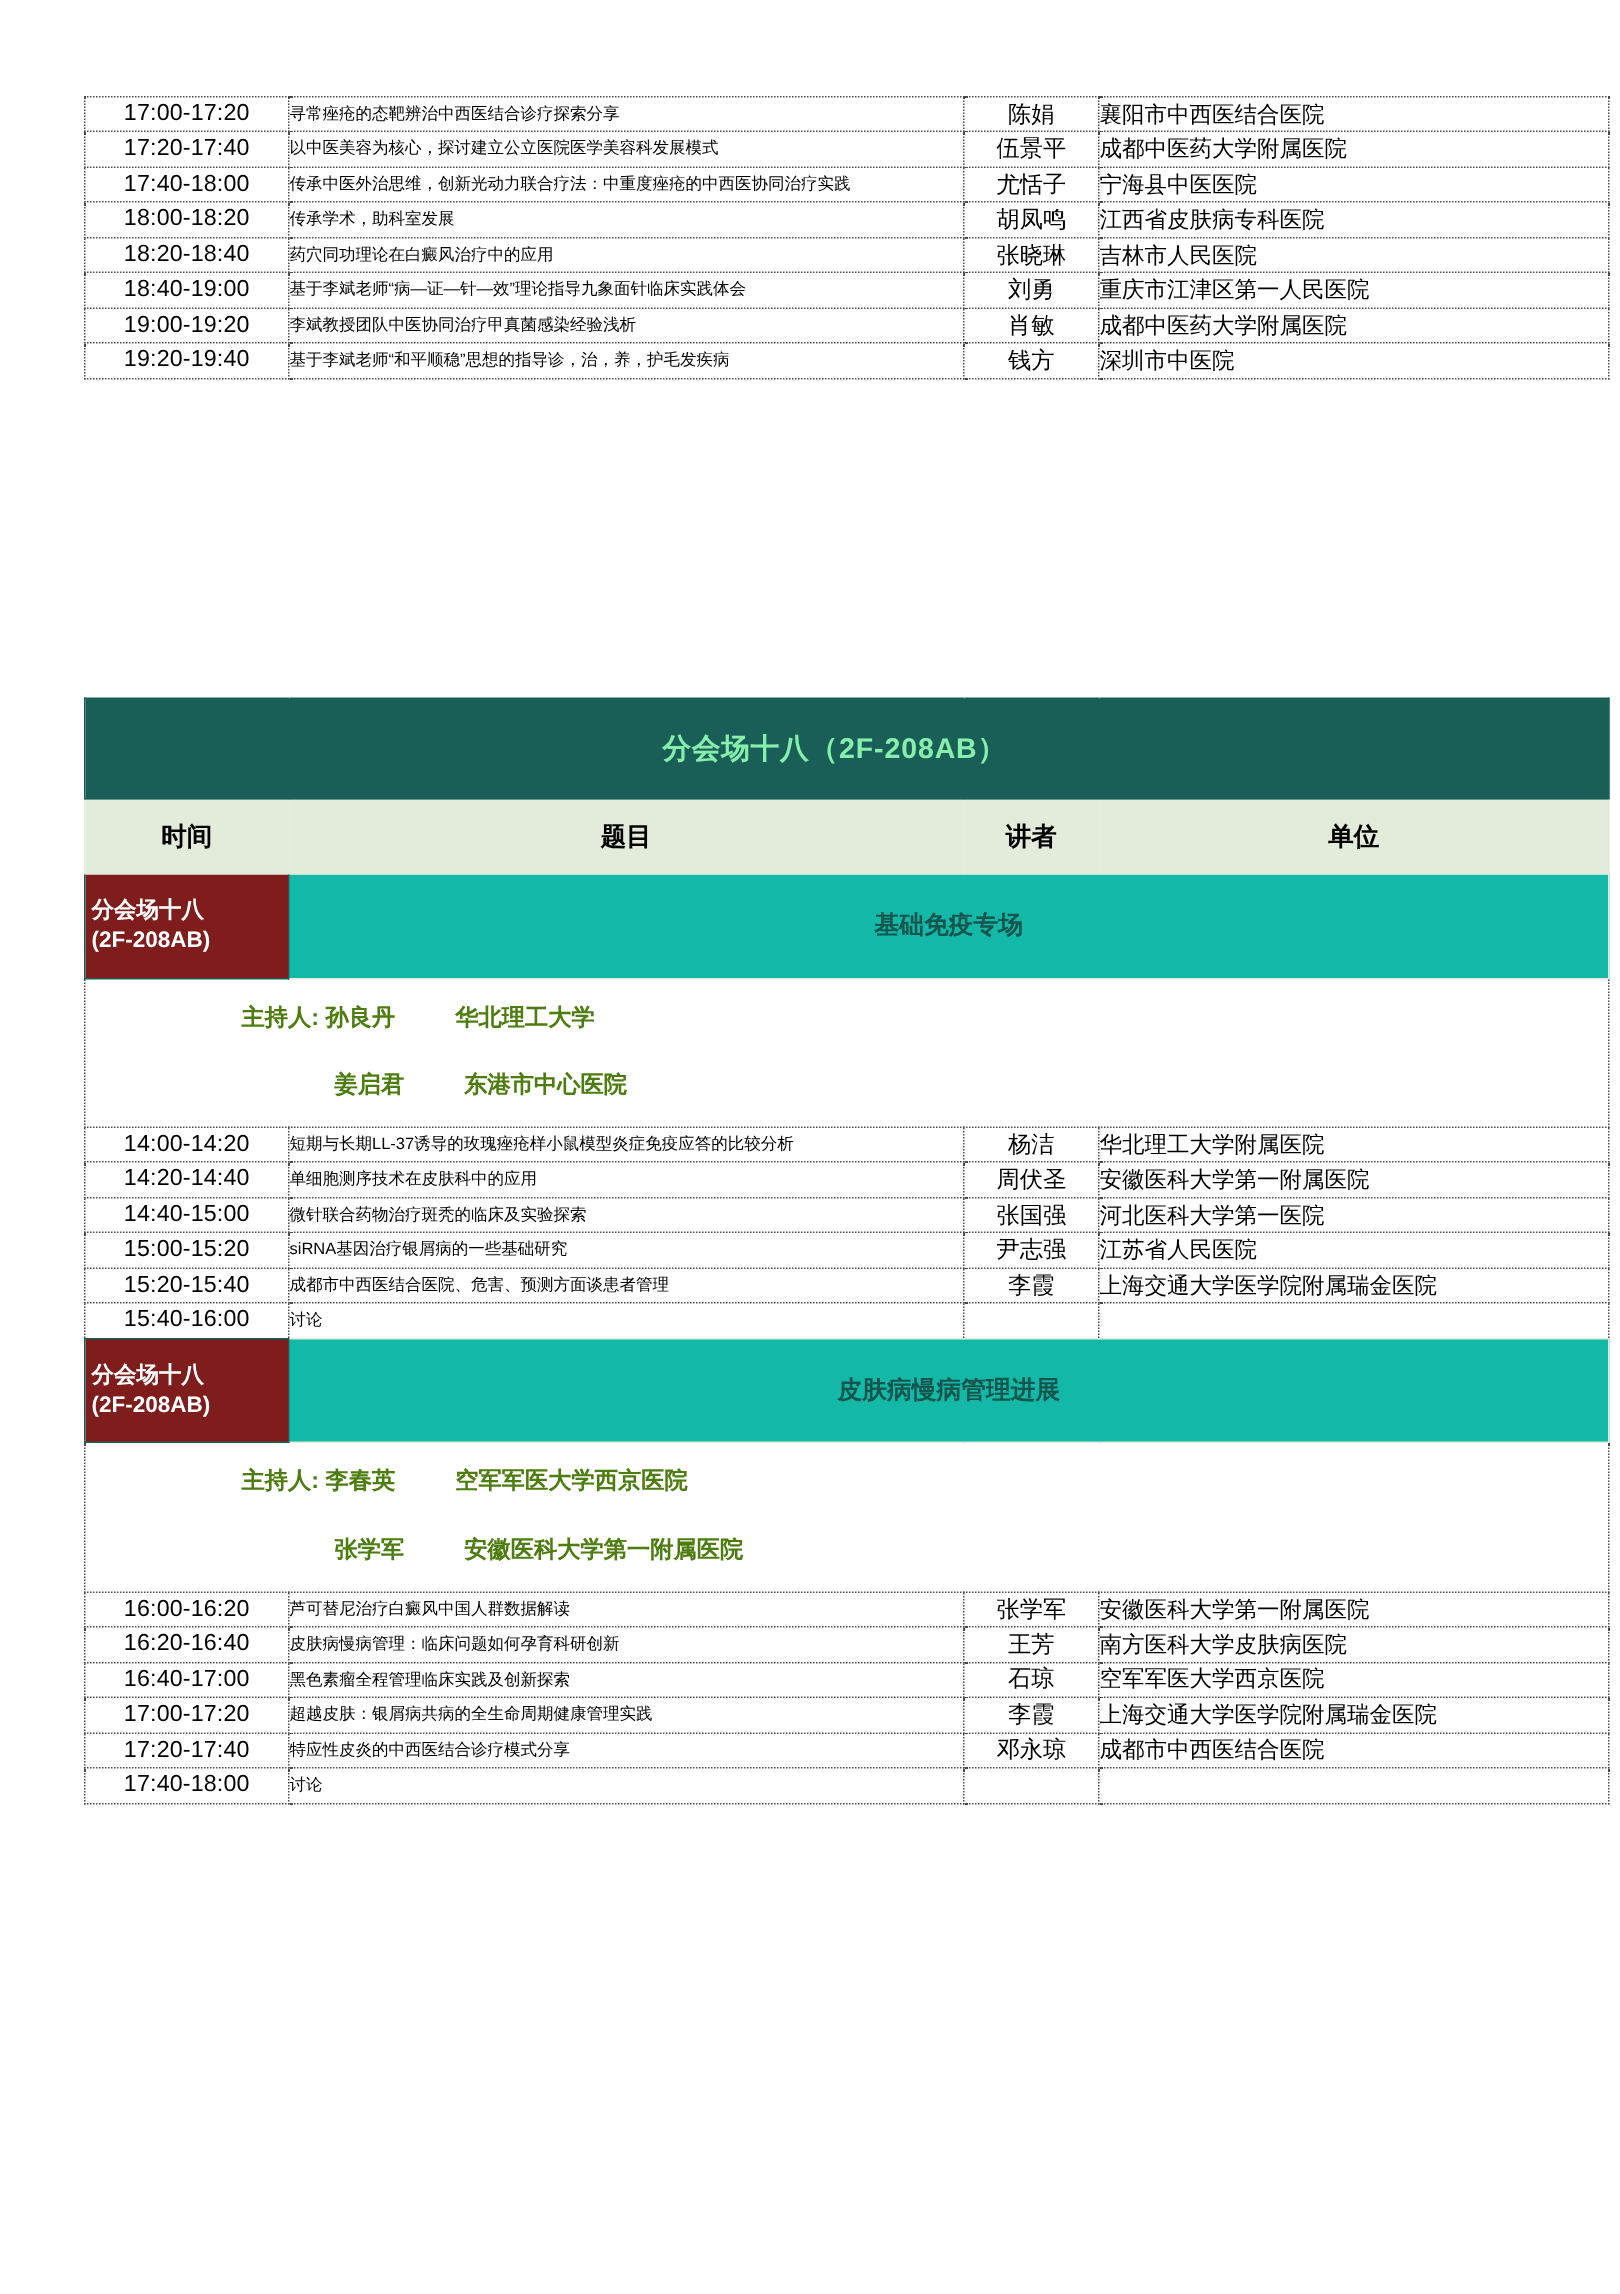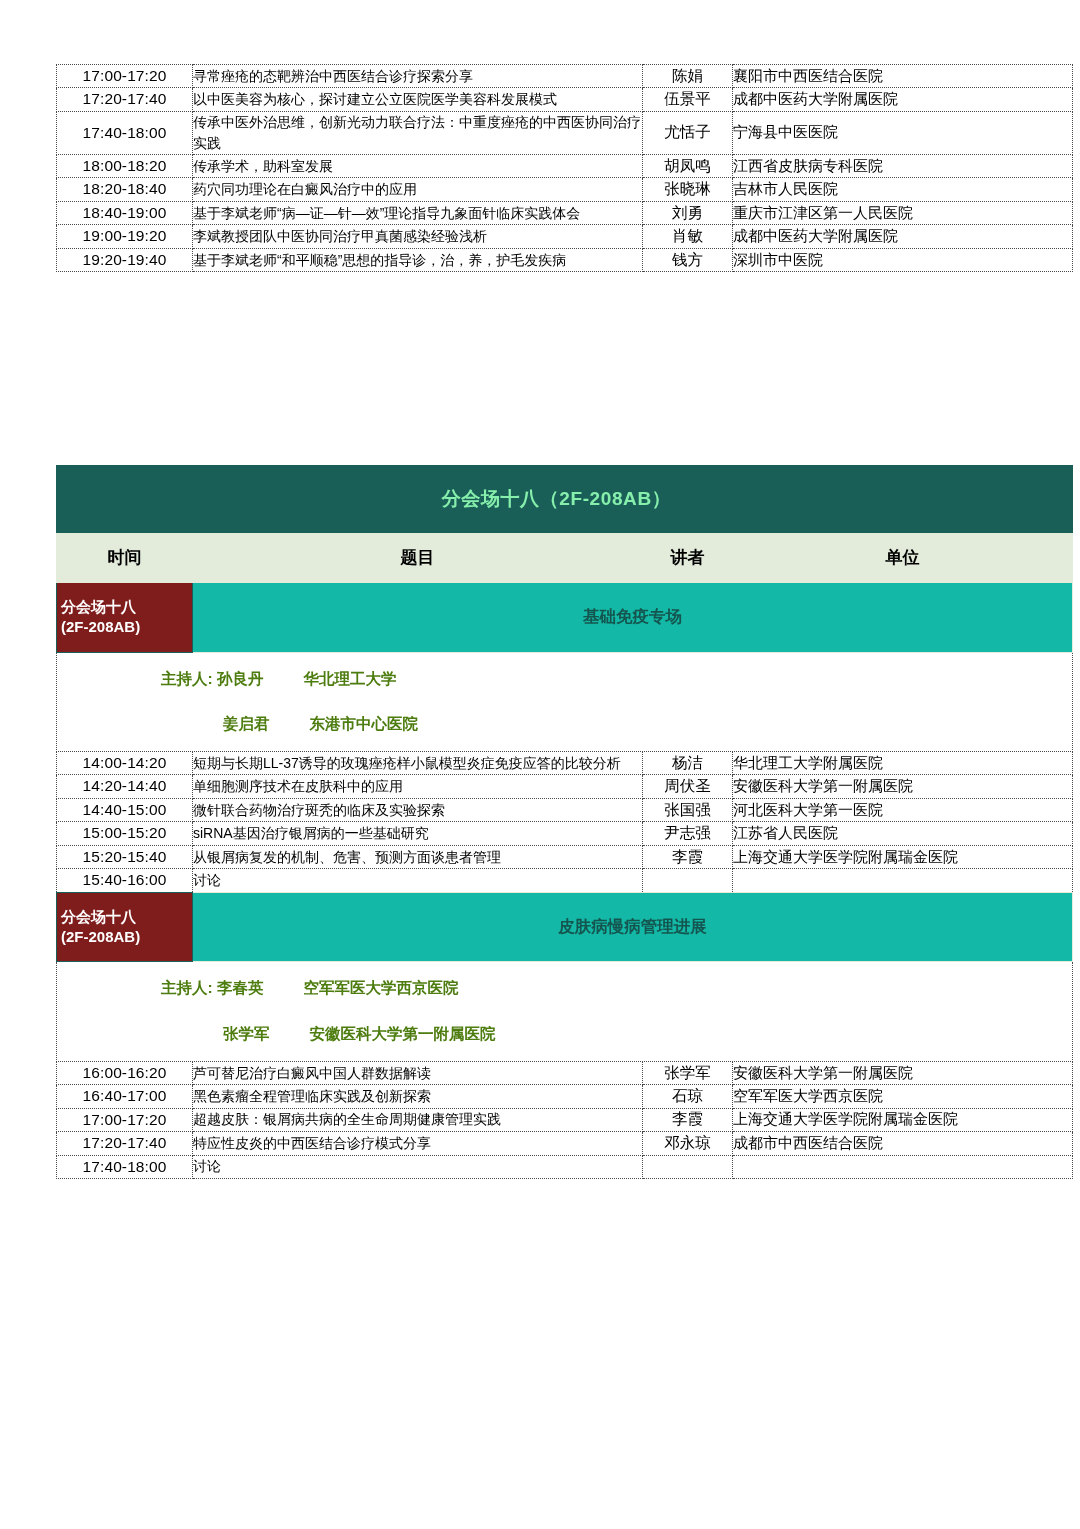--- a/index.html
+++ b/index.html
@@ -47,21 +47,21 @@
   
   .cell-time {
     text-align: center;
     font-size: 15.5px;
     line-height: 1.45;
     padding: 12px 4px;
     letter-spacing: 0.1px;
   }
   .cell-title {
     text-align: left;
-    font-size: 14px;
+    font-size: 11px;
     line-height: 1.5;
     padding: 12px 9px 12px 9px;
   }
   .cell-speaker {
     text-align: center;
     font-size: 15.5px;
     padding: 12px 2px;
   }
   .cell-org {
     text-align: left;
@@ -249,21 +249,21 @@
           <td class="cell-org">河北医科大学第一医院</td>
         </tr>
         <tr>
           <td class="cell-time">15:00-15:20</td>
           <td class="cell-title">siRNA基因治疗银屑病的一些基础研究</td>
           <td class="cell-speaker">尹志强</td>
           <td class="cell-org">江苏省人民医院</td>
         </tr>
         <tr>
           <td class="cell-time">15:20-15:40</td>
-          <td class="cell-title">从银屑病复发的机制、危害、预测方面谈患者管理</td>
+          <td class="cell-title">成都市中西医结合医院、危害、预测方面谈患者管理</td>
           <td class="cell-speaker">李霞</td>
           <td class="cell-org">上海交通大学医学院附属瑞金医院</td>
         </tr>
         <tr>
           <td class="cell-time">15:40-16:00</td>
           <td class="cell-title">讨论</td>
           <td class="cell-speaker"></td>
           <td class="cell-org"></td>
         </tr>
         <tr class="topic-row">
@@ -279,20 +279,26 @@
             <div class="chair-line second"><span style="display: inline-block; width: 62px;"></span><span>张学军</span><span class="chair-gap"></span><span class="chair-gap"></span><span>安徽医科大学第一附属医院</span></div>
           </td>
         </tr>
         <tr>
           <td class="cell-time">16:00-16:20</td>
           <td class="cell-title">芦可替尼治疗白癜风中国人群数据解读</td>
           <td class="cell-speaker">张学军</td>
           <td class="cell-org">安徽医科大学第一附属医院</td>
         </tr>
         <tr>
+          <td class="cell-time">16:20-16:40</td>
+          <td class="cell-title">皮肤病慢病管理：临床问题如何孕育科研创新</td>
+          <td class="cell-speaker">王芳</td>
+          <td class="cell-org">南方医科大学皮肤病医院</td>
+        </tr>
+        <tr>
           <td class="cell-time">16:40-17:00</td>
           <td class="cell-title">黑色素瘤全程管理临床实践及创新探索</td>
           <td class="cell-speaker">石琼</td>
           <td class="cell-org">空军军医大学西京医院</td>
         </tr>
         <tr>
           <td class="cell-time">17:00-17:20</td>
           <td class="cell-title">超越皮肤：银屑病共病的全生命周期健康管理实践</td>
           <td class="cell-speaker">李霞</td>
           <td class="cell-org">上海交通大学医学院附属瑞金医院</td>

